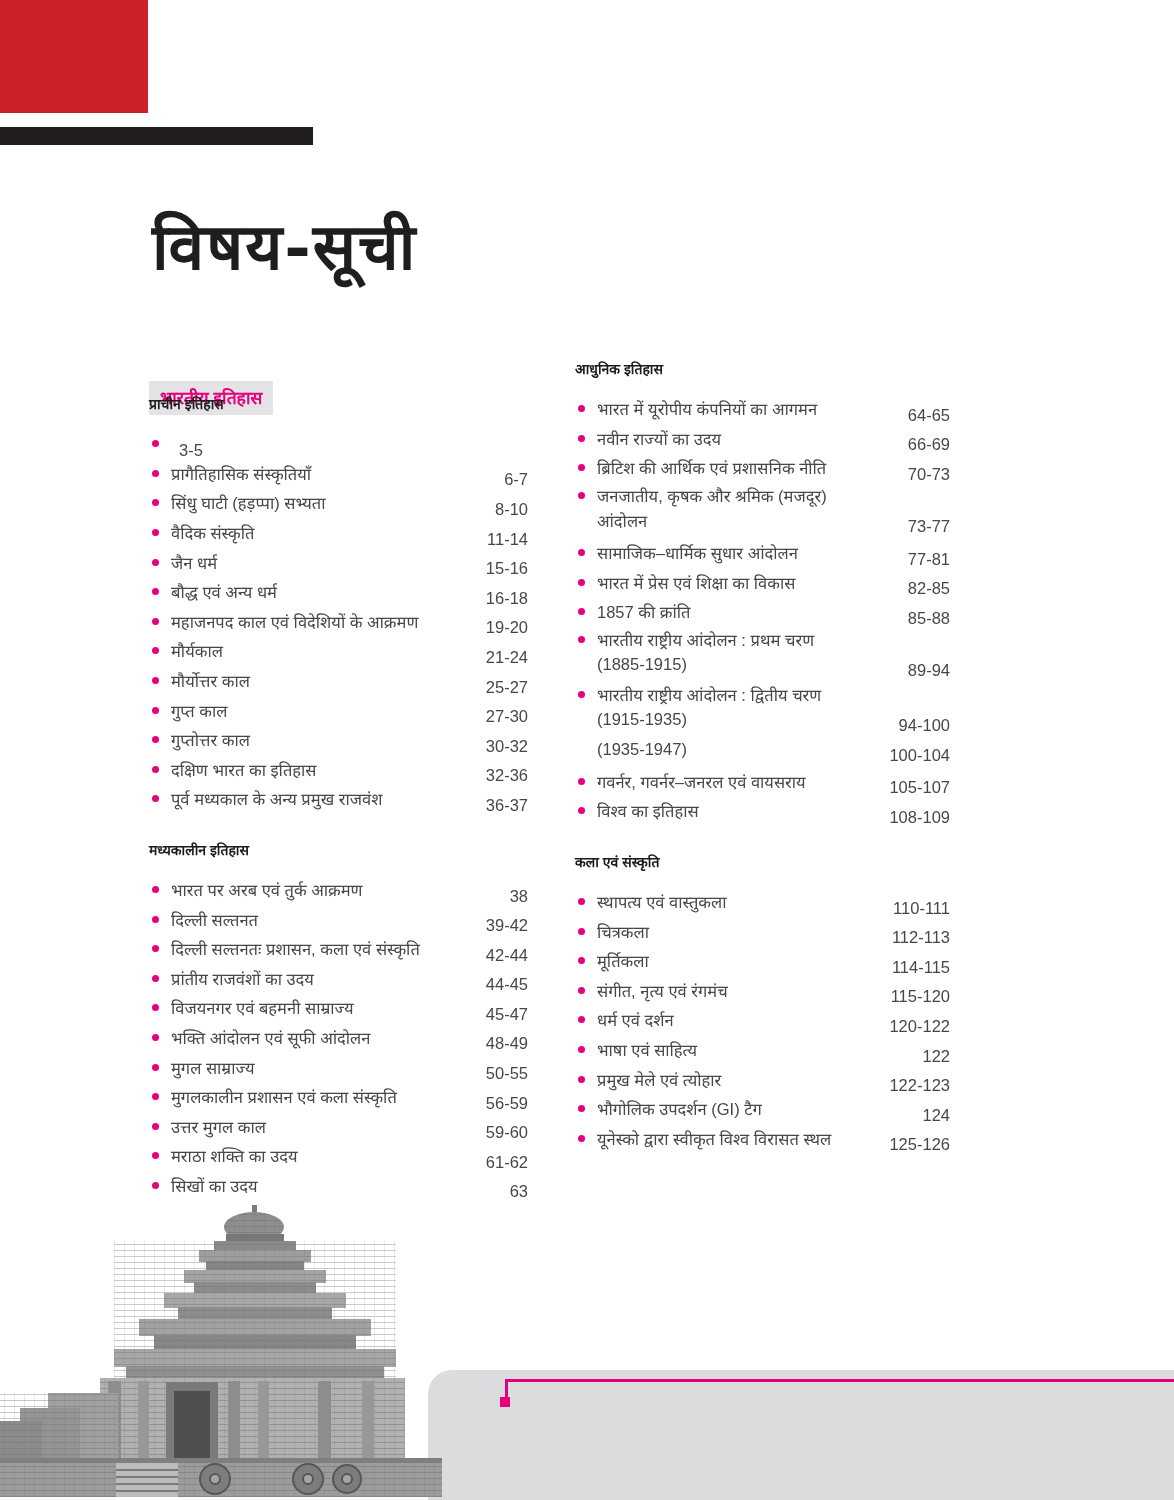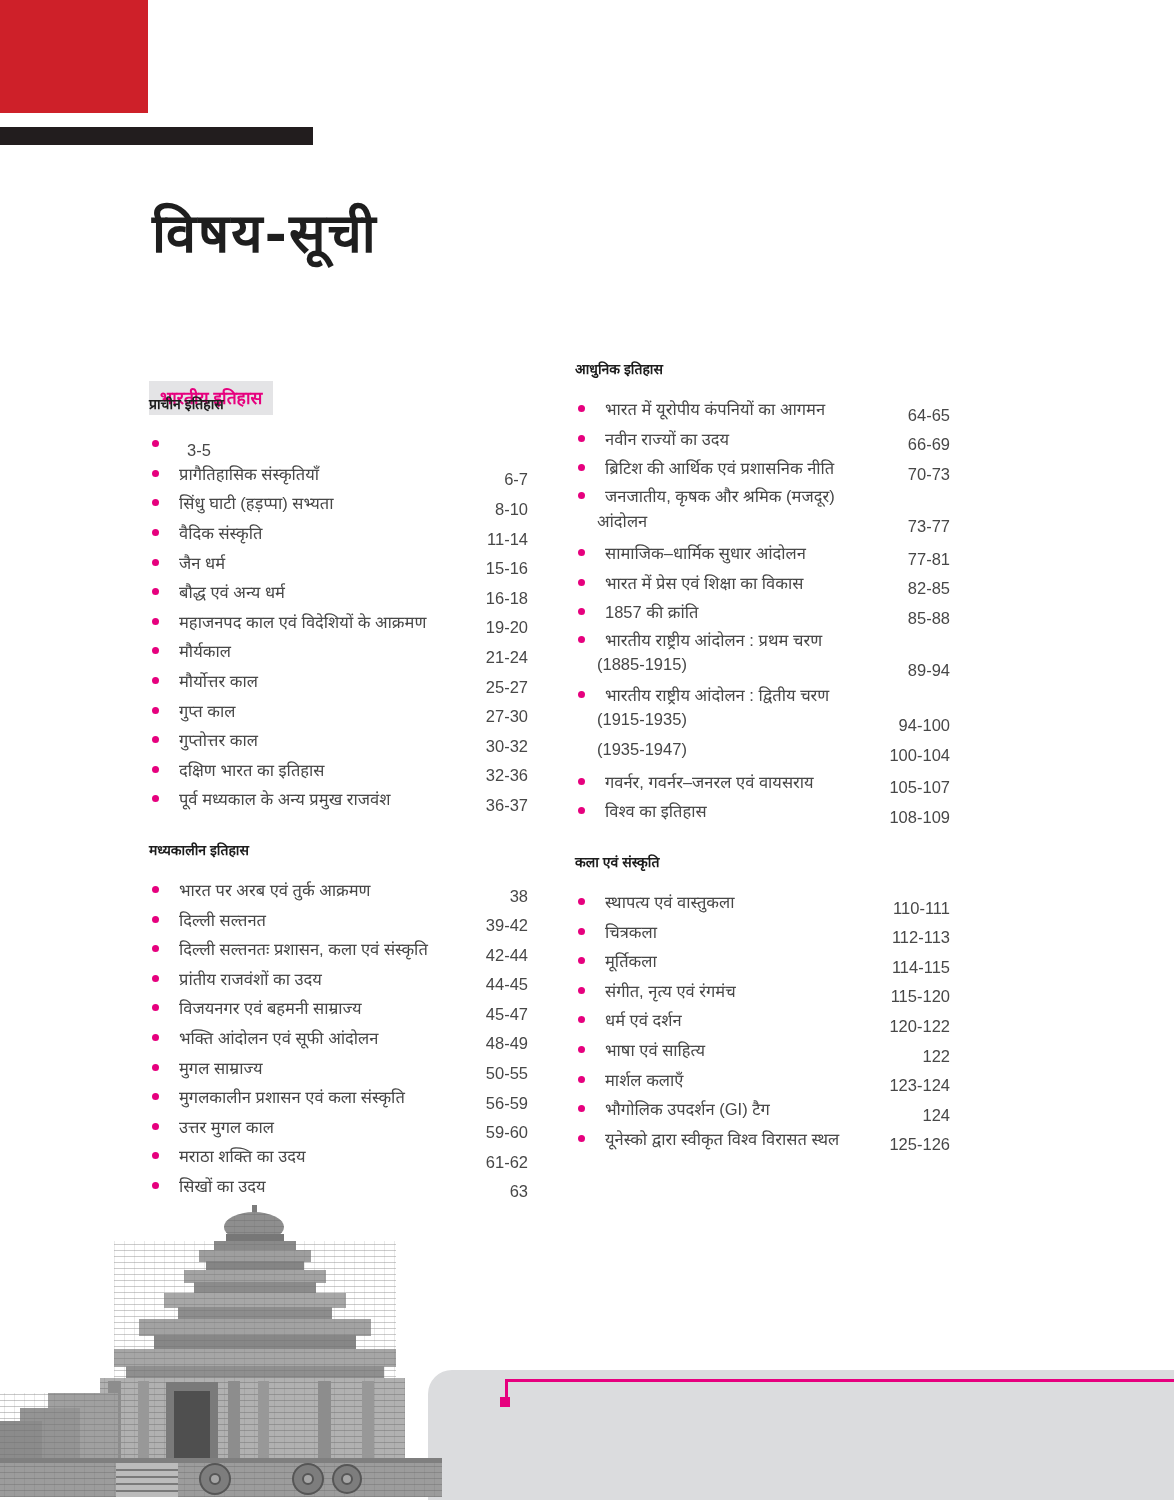--- a/index.html
+++ b/index.html
@@ -24,21 +24,21 @@
     background:var(--red);
   }
   .black-bar{
     position:absolute;left:0;top:127px;width:313px;height:18px;
     background:var(--bar);
   }
   .page-title{
     position:absolute;left:152px;top:158px;
     font-family:"DejaVu Serif", serif;
     font-weight:bold;
-    font-size:54px;
+    font-size:64px;
     line-height:1.45;
     color:#1E1E1E;
     letter-spacing:2px;
     white-space:nowrap;
   }
   .tag{
     position:absolute;left:149px;top:345px;
     display:inline-block;
     background:var(--tagbg);
     color:var(--accent);
@@ -59,21 +59,20 @@
     margin:12px 0 14px 0;
     line-height:21px;
   }
   .sec-list + .sec-heading{margin-top:26px;}
   .toc-row{
     display:flex;
     align-items:center;
     height:29.6px;
     font-size:16.5px;
     color:var(--body);
-    gap:8px;
   }
   .toc-row.wrap1{height:25px;}
   .toc-row.cont{height:25px;margin-bottom:5px;}
   .bullet{
     flex:none;
     width:7px;height:7px;border-radius:50%;
     background:var(--accent);
     margin:0 12px 0 3px;
   }
   .label{flex:1 1 auto;}
@@ -394,26 +393,26 @@
     <span class="label">धर्म एवं दर्शन</span>
     <span class="pages">120-122</span>
   </div>
 
   <div class="toc-row">
     <span class="bullet"></span>
     <span class="label">भाषा एवं साहित्य</span>
     <span class="pages">122</span>
   </div>
 
-
-  <div class="toc-row">
-    <span class="bullet"></span>
-    <span class="label">मार्शल कलाएँ</span>
-    <span class="pages">123-124</span>
-  </div>
+  <div class="toc-row">
+    <span class="bullet"></span>
+    <span class="label">प्रमुख मेले एवं त्योहार</span>
+    <span class="pages">122-123</span>
+  </div>
+
 
   <div class="toc-row">
     <span class="bullet"></span>
     <span class="label">भौगोलिक उपदर्शन (GI) टैग</span>
     <span class="pages">124</span>
   </div>
 
   <div class="toc-row">
     <span class="bullet"></span>
     <span class="label">यूनेस्को द्वारा स्वीकृत विश्व विरासत स्थल</span>

